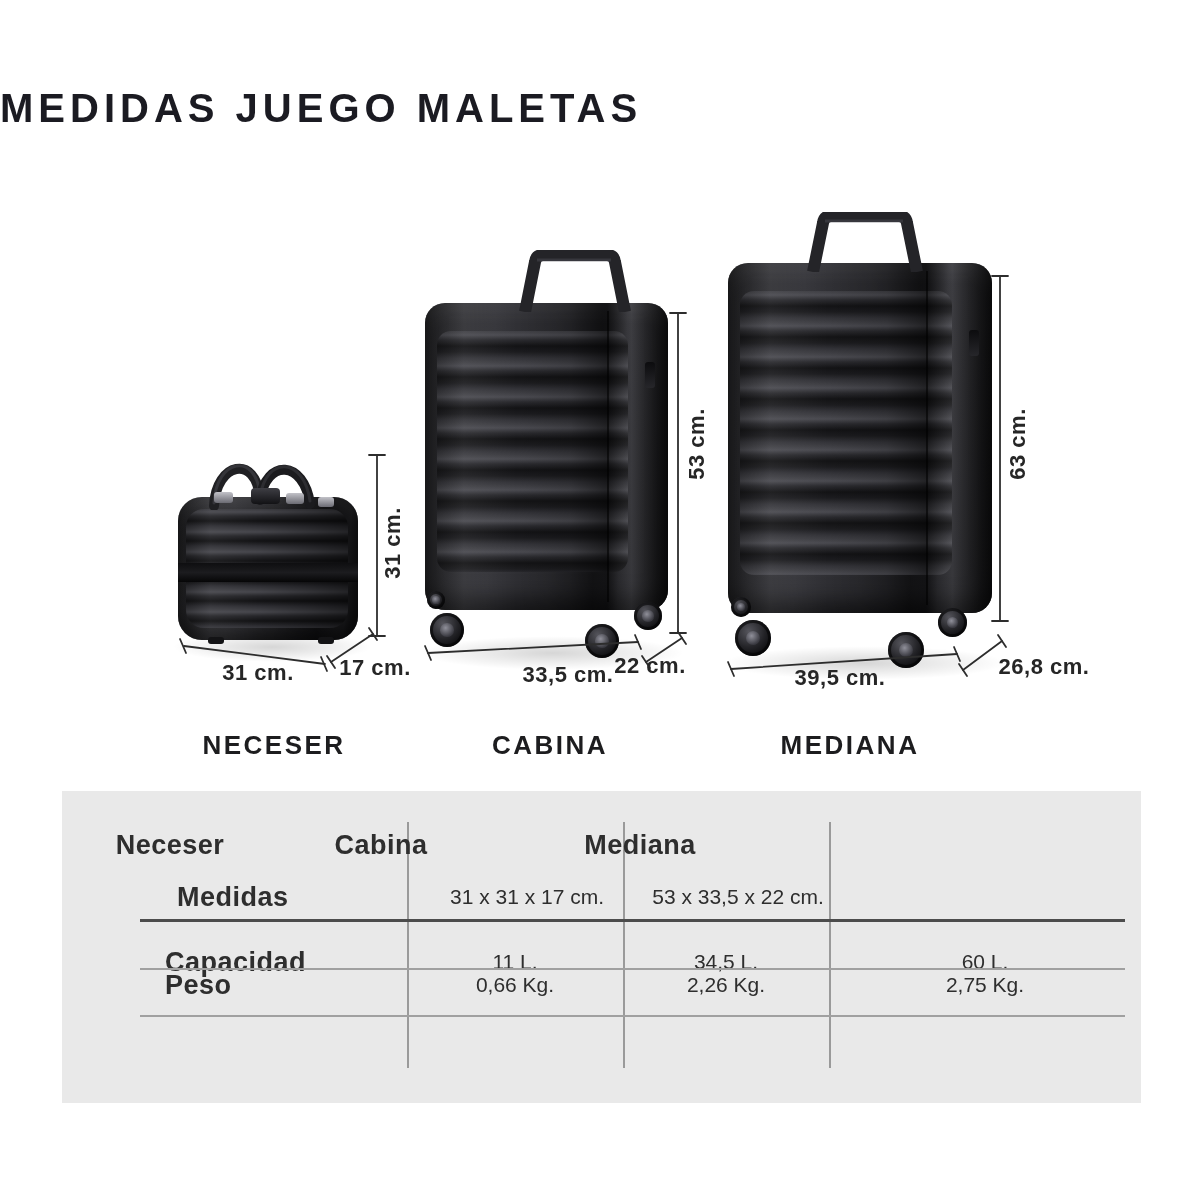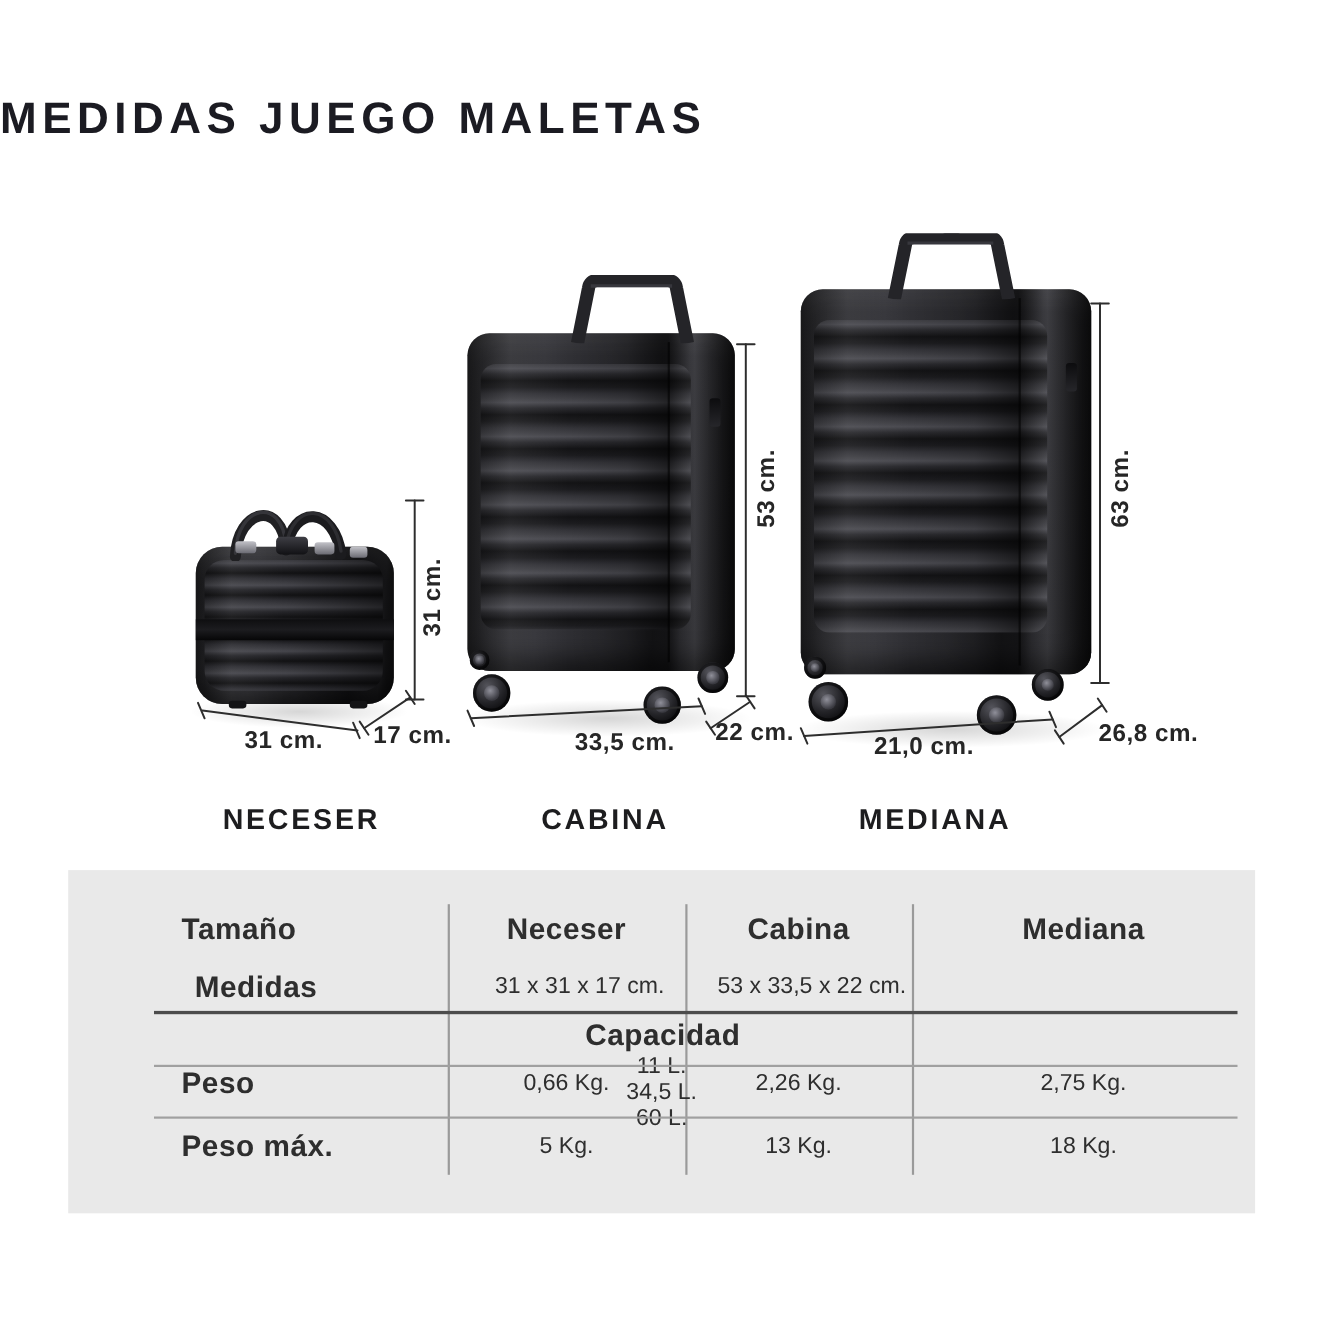--- a/index.html
+++ b/index.html
@@ -173,72 +173,65 @@
       <line x1="963" y1="670" x2="1002" y2="641"></line>
       <line x1="959" y1="664" x2="967" y2="676"></line>
       <line x1="998" y1="635" x2="1006" y2="647"></line>
     </svg>
 
     <span class="dim" style="left:258px;top:673px;">31 cm.</span>
     <span class="dim" style="left:375px;top:668px;">17 cm.</span>
     <span class="dim vert" style="left:393px;top:543px;">31 cm.</span>
 
     <span class="dim" style="left:541px;top:675px;margin-left:27px;">33,5 cm.</span>
-    <span class="dim" style="left:686px;top:666px;">22 cm.</span>
+    <span class="dim" style="left:650px;top:666px;">22 cm.</span>
     <span class="dim vert" style="left:697px;top:444px;">53 cm.</span>
 
-    <span class="dim" style="left:840px;top:678px;">21,0 cm.</span>
+    <span class="dim" style="left:840px;top:678px;">39,5 cm.</span>
     <span class="dim" style="left:1028px;top:667px;margin-left:16px;">26,8 cm.</span>
     <span class="dim vert" style="left:1018px;top:444px;">63 cm.</span>
 
     <span class="case-label" style="left:274px;top:745px;">NECESER</span>
     <span class="case-label" style="left:550px;top:745px;">CABINA</span>
     <span class="case-label" style="left:850px;top:745px;">MEDIANA</span>
   </div>
 
   <div class="spec-table">
 
     <div class="vdiv" style="left:345px;"></div>
     <div class="vdiv" style="left:561px;"></div>
     <div class="vdiv" style="left:767px;"></div>
 
     <div class="trow" style="top:29px;">
-      <div class="c0 lbl">Tamaño</div>
       <div class="c1 lbl">Neceser</div>
       <div class="c2 lbl">Cabina</div>
       <div class="c3 lbl">Mediana</div>
     </div>
 
     <div class="trow" style="top:81px;margin-left:12px;">
       <div class="c0 lbl">Medidas</div>
       <div class="c1 val">31 x 31 x 17 cm.</div>
       <div class="c2 val">53 x 33,5 x 22 cm.</div>
     </div>
 
     <div class="hline strong" style="top:128px;"></div>
 
-    <div class="trow" style="top:135px;flex-direction:column;">
+    <div class="trow" style="top:146px;">
       <div class="c0 lbl">Capacidad</div>
       <div class="c1 val">11 L.</div>
       <div class="c2 val">34,5 L.</div>
       <div class="c3 val">60 L.</div>
     </div>
 
     <div class="hline" style="top:177px;"></div>
 
     <div class="trow" style="top:169px;">
       <div class="c0 lbl">Peso</div>
       <div class="c1 val">0,66 Kg.</div>
       <div class="c2 val">2,26 Kg.</div>
       <div class="c3 val">2,75 Kg.</div>
     </div>
 
     <div class="hline" style="top:224px;"></div>
 
-    <div class="trow" style="top:226px;">
-      <div class="c0 lbl">Peso máx.</div>
-      <div class="c1 val">5 Kg.</div>
-      <div class="c2 val">13 Kg.</div>
-      <div class="c3 val">18 Kg.</div>
-    </div>
 
   </div>
 </div>
 
 </body></html>

